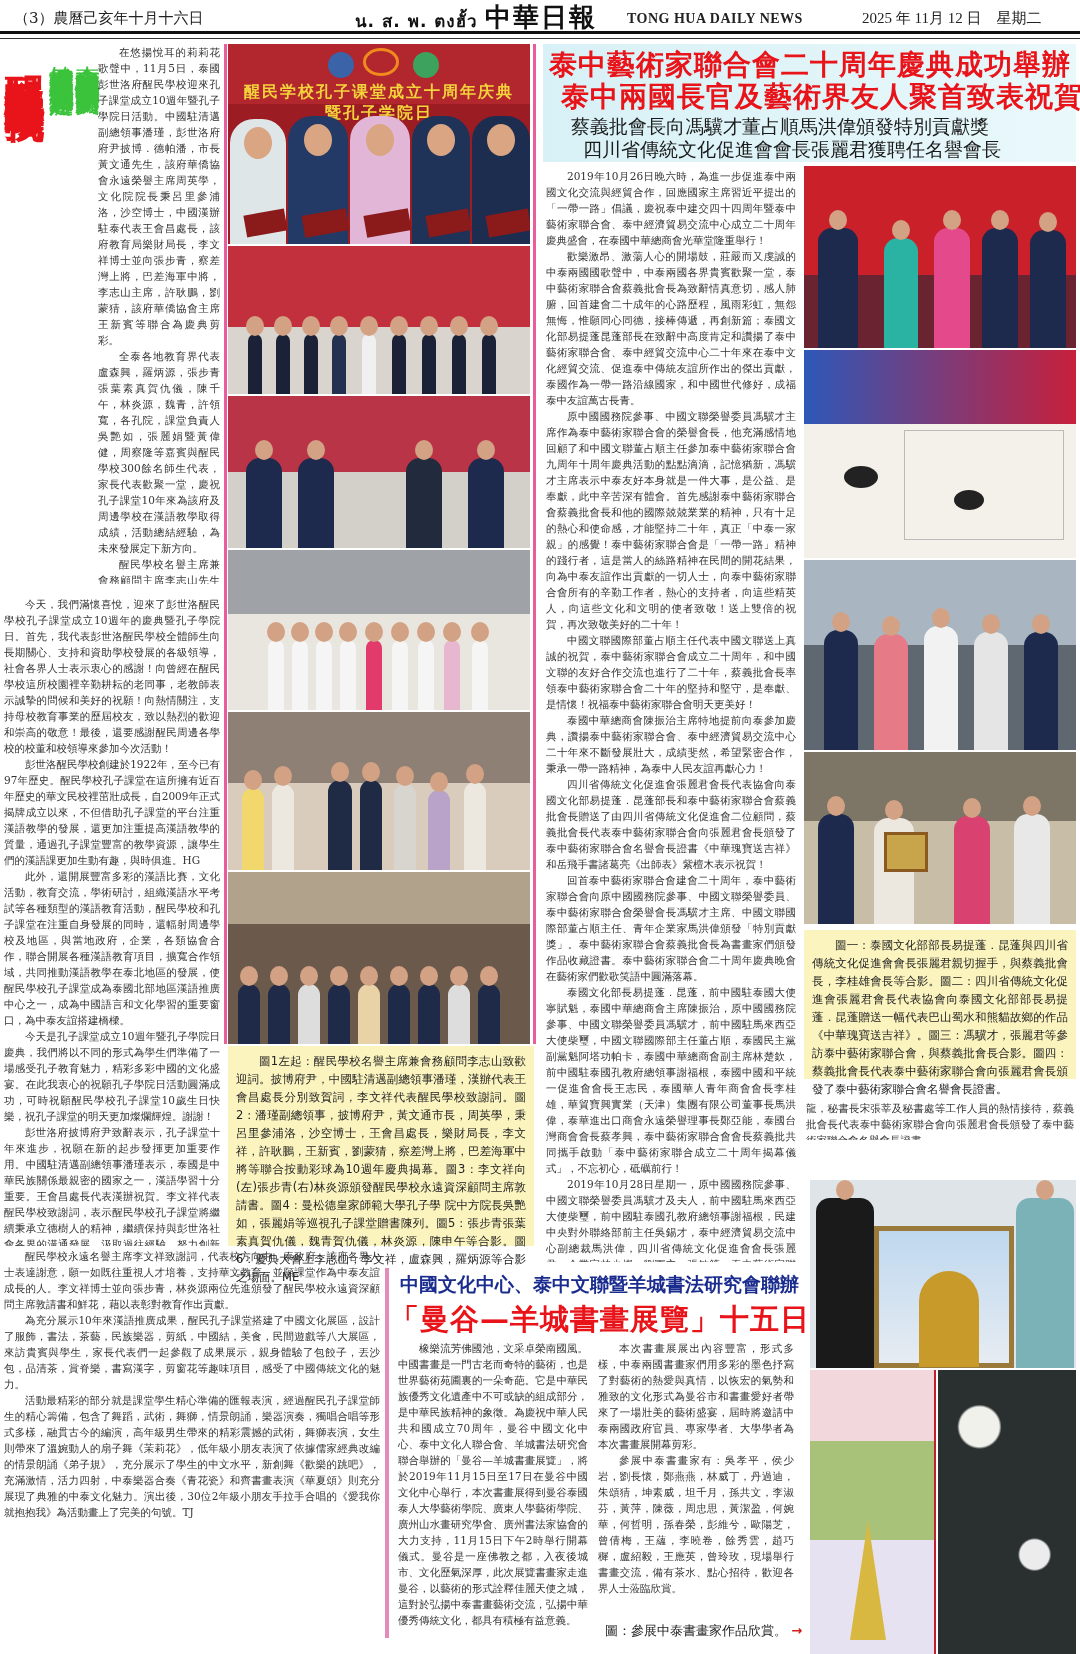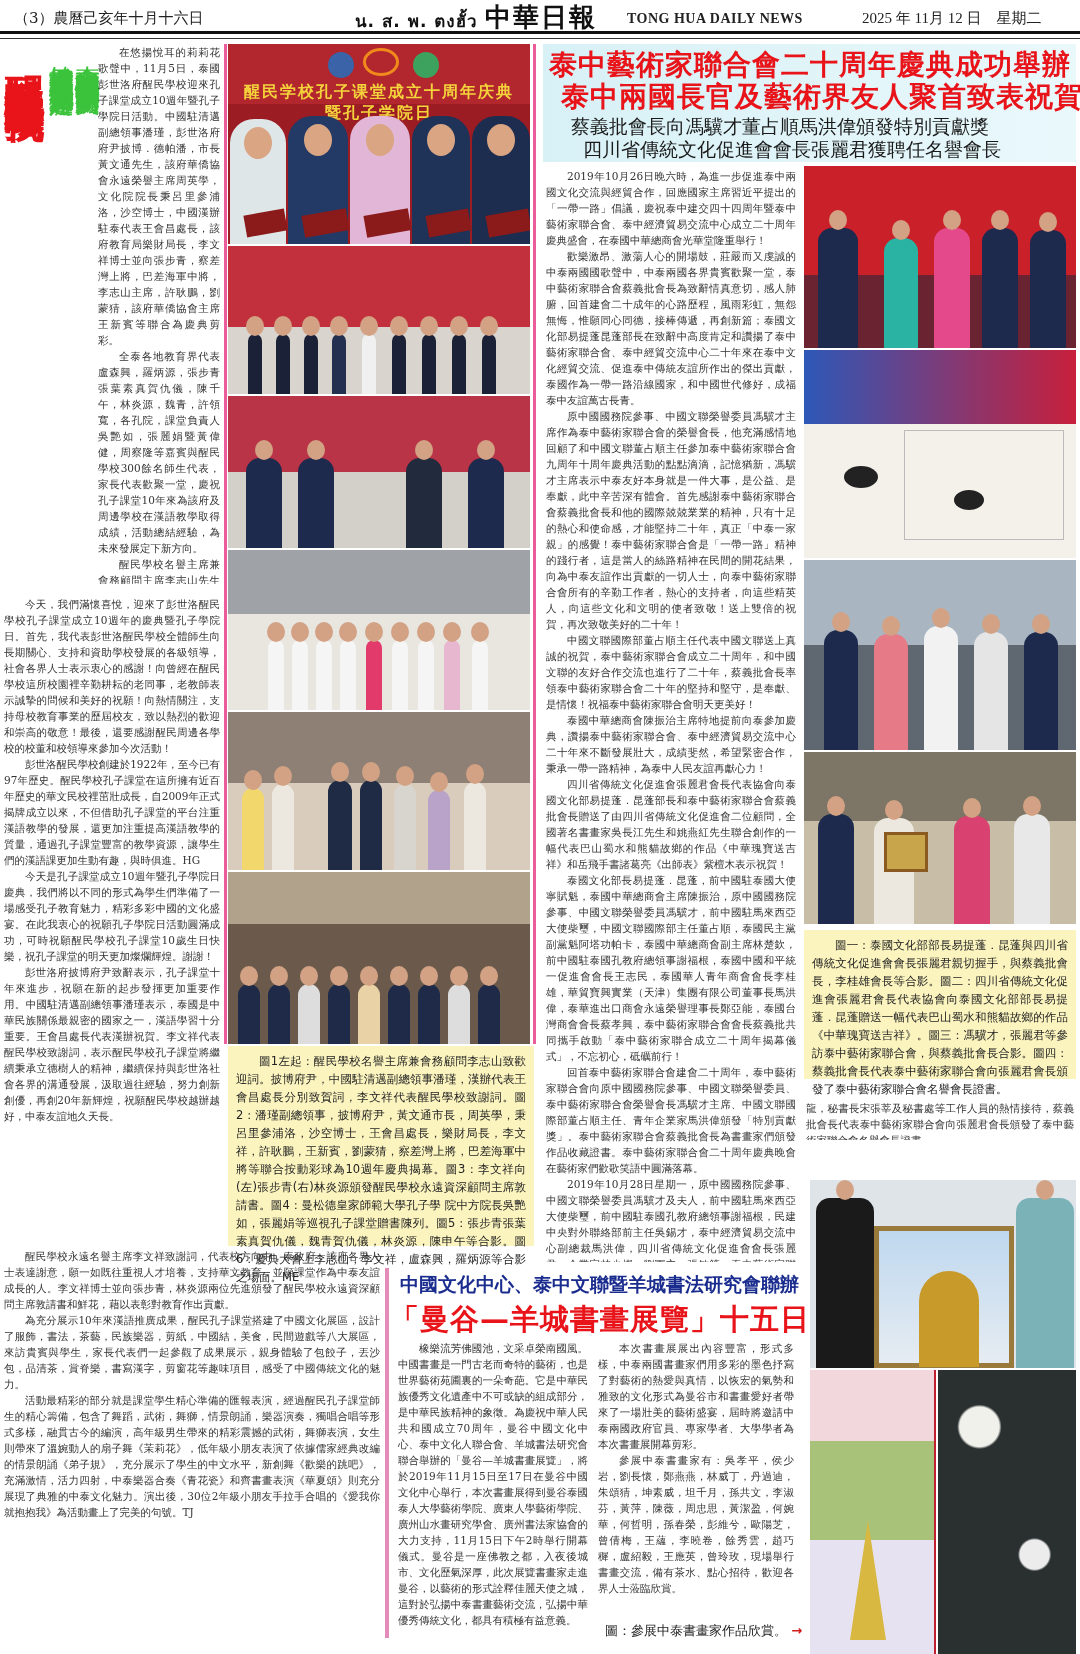--- a/index.html
+++ b/index.html
@@ -91,20 +91,21 @@
 
 <div class="col-text" style="left:98px; top:44px; width:122px; height:540px; overflow:hidden;">
   <p>在悠揚悅耳的莉莉花歌聲中，11月5日，泰國彭世洛府醒民學校迎來孔子課堂成立10週年暨孔子學院日活動。中國駐清邁副總領事潘瑾，彭世洛府府尹披博．德帕潘，市長黃文通先生，該府華僑協會永遠榮譽主席周英學，文化院院長秉呂里參浦洛，沙空博士，中國漢辦駐泰代表王會昌處長，該府教育局樂財局長，李文祥博士並向張步青，察差灣上將，巴差海軍中將，李志山主席，許耿鵬，劉蒙猜，該府華僑協會主席王新賓等聯合為慶典剪彩。</p>
   <p>全泰各地教育界代表盧森興，羅炳源，張步青張葉素真賀仇儀，陳千午，林炎源，魏青，許領寬，各孔院，課堂負責人吳艷如，張麗娟暨黃偉健，周察隆等嘉賓與醒民學校300餘名師生代表，家長代表歡聚一堂，慶祝孔子課堂10年來為該府及周邊學校在漢語教學取得成績，活動總結經驗，為未來發展定下新方向。</p>
   <p>醒民學校名譽主席兼會務顧問主席李志山先生首致熱情洋溢歡迎詞：各位來賓，老師同學們，大家好。</p>
 </div>
 
 <div class="col-text" style="left:4px; top:596px; width:216px; height:650px; overflow:hidden;">
   <p>今天，我們滿懷喜悅，迎來了彭世洛醒民學校孔子課堂成立10週年的慶典暨孔子學院日。首先，我代表彭世洛醒民學校全體師生向長期關心、支持和資助學校發展的各級領導，社會各界人士表示衷心的感謝！向曾經在醒民學校這所校園裡辛勤耕耘的老同事，老教師表示誠摯的問候和美好的祝願！向熱情關注，支持母校教育事業的歷屆校友，致以熱烈的歡迎和崇高的敬意！最後，還要感謝醒民周邊各學校的校董和校領導來參加今次活動！</p>
   <p>彭世洛醒民學校創建於1922年，至今已有97年歷史。醒民學校孔子課堂在這所擁有近百年歷史的華文民校裡茁壯成長，自2009年正式揭牌成立以來，不但借助孔子課堂的平台注重漢語教學的發展，還更加注重提高漢語教學的質量，通過孔子課堂豐富的教學資源，讓學生們的漢語課更加生動有趣，與時俱進。HG</p>
+  <p>此外，還開展豐富多彩的漢語比賽，文化活動，教育交流，學術研討，組織漢語水平考試等各種類型的漢語教育活動，醒民學校和孔子課堂在注重自身發展的同時，還輻射周邊學校及地區，與當地政府，企業，各類協會合作，聯合開展各種漢語教育項目，擴寬合作領域，共同推動漢語教學在泰北地區的發展，使醒民學校孔子課堂成為泰國北部地區漢語推廣中心之一，成為中國語言和文化學習的重要窗口，為中泰友誼搭建橋樑。</p>
   <p>今天是孔子課堂成立10週年暨孔子學院日慶典，我們將以不同的形式為學生們準備了一場感受孔子教育魅力，精彩多彩中國的文化盛宴。在此我衷心的祝願孔子學院日活動圓滿成功，可時祝願醒民學校孔子課堂10歲生日快樂，祝孔子課堂的明天更加燦爛輝煌。謝謝！</p>
   <p>彭世洛府披博府尹致辭表示，孔子課堂十年來進步，祝願在新的起步發揮更加重要作用。中國駐清邁副總領事潘瑾表示，泰國是中華民族關係最親密的國家之一，漢語學習十分重要。王會昌處長代表漢辦祝賀。李文祥代表醒民學校致謝詞，表示醒民學校孔子課堂將繼續秉承立德樹人的精神，繼續保持與彭世洛社會各界的溝通發展，汲取過往經驗，努力創新創優，再創20年新輝煌，祝願醒民學校越辦越好，中泰友誼地久天長。</p>
 </div>
 
 <div class="col-text" style="left:4px; top:1248px; width:376px; height:400px; overflow:hidden;">
   <p>醒民學校永遠名譽主席李文祥致謝詞，代表校方向中，泰政府，該府各界人士表達謝意，願一如既往重視人才培養，支持華文教育，並願課堂作為中泰友誼成長的人。李文祥博士並向張步青，林炎源兩位先進頒發了醒民學校永遠資深顧問主席敦請書和鮮花，藉以表彰對教育作出貢獻。</p>
   <p>為充分展示10年來漢語推廣成果，醒民孔子課堂搭建了中國文化展區，設計了服飾，書法，茶藝，民族樂器，剪紙，中國結，美食，民間遊戲等八大展區，來訪貴賓與學生，家長代表們一起參觀了成果展示，親身體驗了包餃子，丟沙包，品清茶，賞脊樂，書寫漢字，剪窗花等趣味項目，感受了中國傳統文化的魅力。</p>
   <p>活動最精彩的部分就是課堂學生精心準備的匯報表演，經過醒民孔子課堂師生的精心籌備，包含了舞蹈，武術，舞獅，情景朗誦，樂器演奏，獨唱合唱等形式多樣，融貫古今的編演，高年級男生帶來的精彩震撼的武術，舞獅表演，女生則帶來了溫婉動人的扇子舞《茉莉花》，低年級小朋友表演了依據儒家經典改編的情景朗誦《弟子規》，充分展示了學生的中文水平，新創舞《歡樂的跳吧》，充滿激情，活力四射，中泰樂器合奏《青花瓷》和齊書畫表演《華夏頌》則充分展現了典雅的中泰文化魅力。演出後，30位2年級小朋友手拉手合唱的《愛我你就抱抱我》為活動畫上了完美的句號。TJ</p>
 </div>
 
@@ -201,23 +202,23 @@
   <div class="rh3">蔡義批會長向馮驥才董占順馬洪偉頒發特別貢獻獎</div>
   <div class="rh4">四川省傳統文化促進會會長張麗君獲聘任名譽會長</div>
 </div>
 
 <div class="col-text" style="left:546px; top:168px; width:250px; height:1094px; overflow:hidden;">
   <p>2019年10月26日晚六時，為進一步促進泰中兩國文化交流與經貿合作，回應國家主席習近平提出的「一帶一路」倡議，慶祝泰中建交四十四周年暨泰中藝術家聯合會、泰中經濟貿易交流中心成立二十周年慶典盛會，在泰國中華總商會光華堂隆重舉行！</p>
   <p>歡樂激昂、激蕩人心的開場鼓，莊嚴而又虔誠的中泰兩國國歌聲中，中泰兩國各界貴賓歡聚一堂，泰中藝術家聯合會蔡義批會長為致辭情真意切，感人肺腑，回首建會二十成年的心路歷程，風雨彩虹，無怨無悔，惟願同心同德，接棒傳遞，再創新篇；泰國文化部易提蓬昆蓬部長在致辭中高度肯定和讚揚了泰中藝術家聯合會、泰中經貿交流中心二十年來在泰中文化經貿交流、促進泰中傳統友誼所作出的傑出貢獻，泰國作為一帶一路沿線國家，和中國世代修好，成福泰中友誼萬古長青。</p>
   <p>原中國國務院參事、中國文聯榮譽委員馮驥才主席作為泰中藝術家聯合會的榮譽會長，他充滿感情地回顧了和中國文聯董占順主任參加泰中藝術家聯合會九周年十周年慶典活動的點點滴滴，記憶猶新，馮驥才主席表示中泰友好本身就是一件大事，是公益、是奉獻，此中辛苦深有體會。首先感謝泰中藝術家聯合會蔡義批會長和他的國際兢兢業業的精神，只有十足的熱心和使命感，才能堅持二十年，真正「中泰一家親」的感覺！泰中藝術家聯合會是「一帶一路」精神的踐行者，這是當人的絲路精神在民間的開花結果，向為中泰友誼作出貢獻的一切人士，向泰中藝術家聯合會所有的辛勤工作者，熱心的支持者，向這些精英人，向這些文化和文明的使者致敬！送上雙倍的祝賀，再次致敬美好的二十年！</p>
   <p>中國文聯國際部董占順主任代表中國文聯送上真誠的祝賀，泰中藝術家聯合會成立二十周年，和中國文聯的友好合作交流也進行了二十年，蔡義批會長率領泰中藝術家聯合會二十年的堅持和堅守，是奉獻、是情懷！祝福泰中藝術家聯合會明天更美好！</p>
   <p>泰國中華總商會陳振治主席特地提前向泰參加慶典，讚揚泰中藝術家聯合會、泰中經濟貿易交流中心二十年來不斷發展壯大，成績斐然，希望緊密合作，秉承一帶一路精神，為泰中人民友誼再獻心力！</p>
-  <p>四川省傳統文化促進會張麗君會長代表協會向泰國文化部易提蓬．昆蓬部長和泰中藝術家聯合會蔡義批會長贈送了由四川省傳統文化促進會二位顧問，全國著名書畫家吳長江先生和姚燕紅先生聯合創作的一幅代表巴山蜀水和熊貓故鄉的作品《中華瑰寶送吉祥》和岳飛手書諸葛亮《出師表》紫檀木表示祝賀！</p>
+  <p>四川省傳統文化促進會張麗君會長代表協會向泰國文化部易提蓬．昆蓬部長和泰中藝術家聯合會蔡義批會長贈送了由四川省傳統文化促進會二位顧問，蔡義批會長代表泰中藝術家聯合會向張麗君會長頒發了泰中藝術家聯合會名譽會長證書《中華瑰寶送吉祥》和岳飛手書諸葛亮《出師表》紫檀木表示祝賀！</p>
+  <p>回首泰中藝術家聯合會建會二十周年，泰中藝術家聯合會向原中國國務院參事、中國文聯榮譽委員、泰中藝術家聯合會榮譽會長馮驥才主席、中國文聯國際部董占順主任、青年企業家馬洪偉頒發「特別貢獻獎」。泰中藝術家聯合會蔡義批會長為書畫家們頒發作品收藏證書。泰中藝術家聯合會二十周年慶典晚會在藝術家們歡歌笑語中圓滿落幕。</p>
   <p>泰國文化部長易提蓬．昆蓬，前中國駐泰國大使寧賦魁，泰國中華總商會主席陳振治，原中國國務院參事、中國文聯榮譽委員馮驥才，前中國駐馬來西亞大使柴璽，中國文聯國際部主任董占順，泰國民主黨副黨魁阿塔功帕卡，泰國中華總商會副主席林楚欽，前中國駐泰國孔教府總領事謝福根，泰國中國和平統一促進會會長王志民，泰國華人青年商會會長李桂雄，華貿寶興實業（天津）集團有限公司董事長馬洪偉，泰華進出口商會永遠榮譽理事長鄭亞能，泰國台灣商會會長蔡孝興，泰中藝術家聯合會會長蔡義批共同攜手啟動「泰中藝術家聯合成立二十周年揭幕儀式」，不忘初心，砥礪前行！</p>
-  <p>回首泰中藝術家聯合會建會二十周年，泰中藝術家聯合會向原中國國務院參事、中國文聯榮譽委員、泰中藝術家聯合會榮譽會長馮驥才主席、中國文聯國際部董占順主任、青年企業家馬洪偉頒發「特別貢獻獎」。泰中藝術家聯合會蔡義批會長為書畫家們頒發作品收藏證書。泰中藝術家聯合會二十周年慶典晚會在藝術家們歡歌笑語中圓滿落幕。</p>
   <p>2019年10月28日星期一，原中國國務院參事、中國文聯榮譽委員馮驥才及夫人，前中國駐馬來西亞大使柴璽，前中國駐泰國孔教府總領事謝福根，民建中央對外聯絡部前主任吳錫才，泰中經濟貿易交流中心副總裁馬洪偉，四川省傳統文化促進會會長張麗君，企業家林少燦、劉軍立、張敏等，泰中藝術家聯合會宣傳部長崔學法及夫人，外聯部主任鄭小平蒞臨泰中藝術家聯合會參觀交流，受到泰中藝術家聯合會會長蔡義批及夫人，執行會長蔡孝興，常務理事許俊龍，秘書長宋張莘及秘書處等工作人員的熱情接待，蔡義批會長代表泰中藝術家聯合會向張麗君會長頒發了泰中藝術家聯合會名譽會長證書。</p>
 </div>
 
 <div class="photo ph-red" style="left:804px; top:166px; width:272px; height:182px;">
   <div class="figure" style="left:14px; width:40px; height:120px; background:#1d2a4e;"></div>
   <div class="figure" style="left:80px; width:34px; height:110px; background:#2ab3a3;"></div>
   <div class="figure" style="left:130px; width:36px; height:120px; background:#e44a8b;"></div>
   <div class="figure" style="left:178px; width:36px; height:120px; background:#1d2a4e;"></div>
   <div class="figure" style="left:226px; width:36px; height:118px; background:#1d2a4e;"></div>
 </div>

